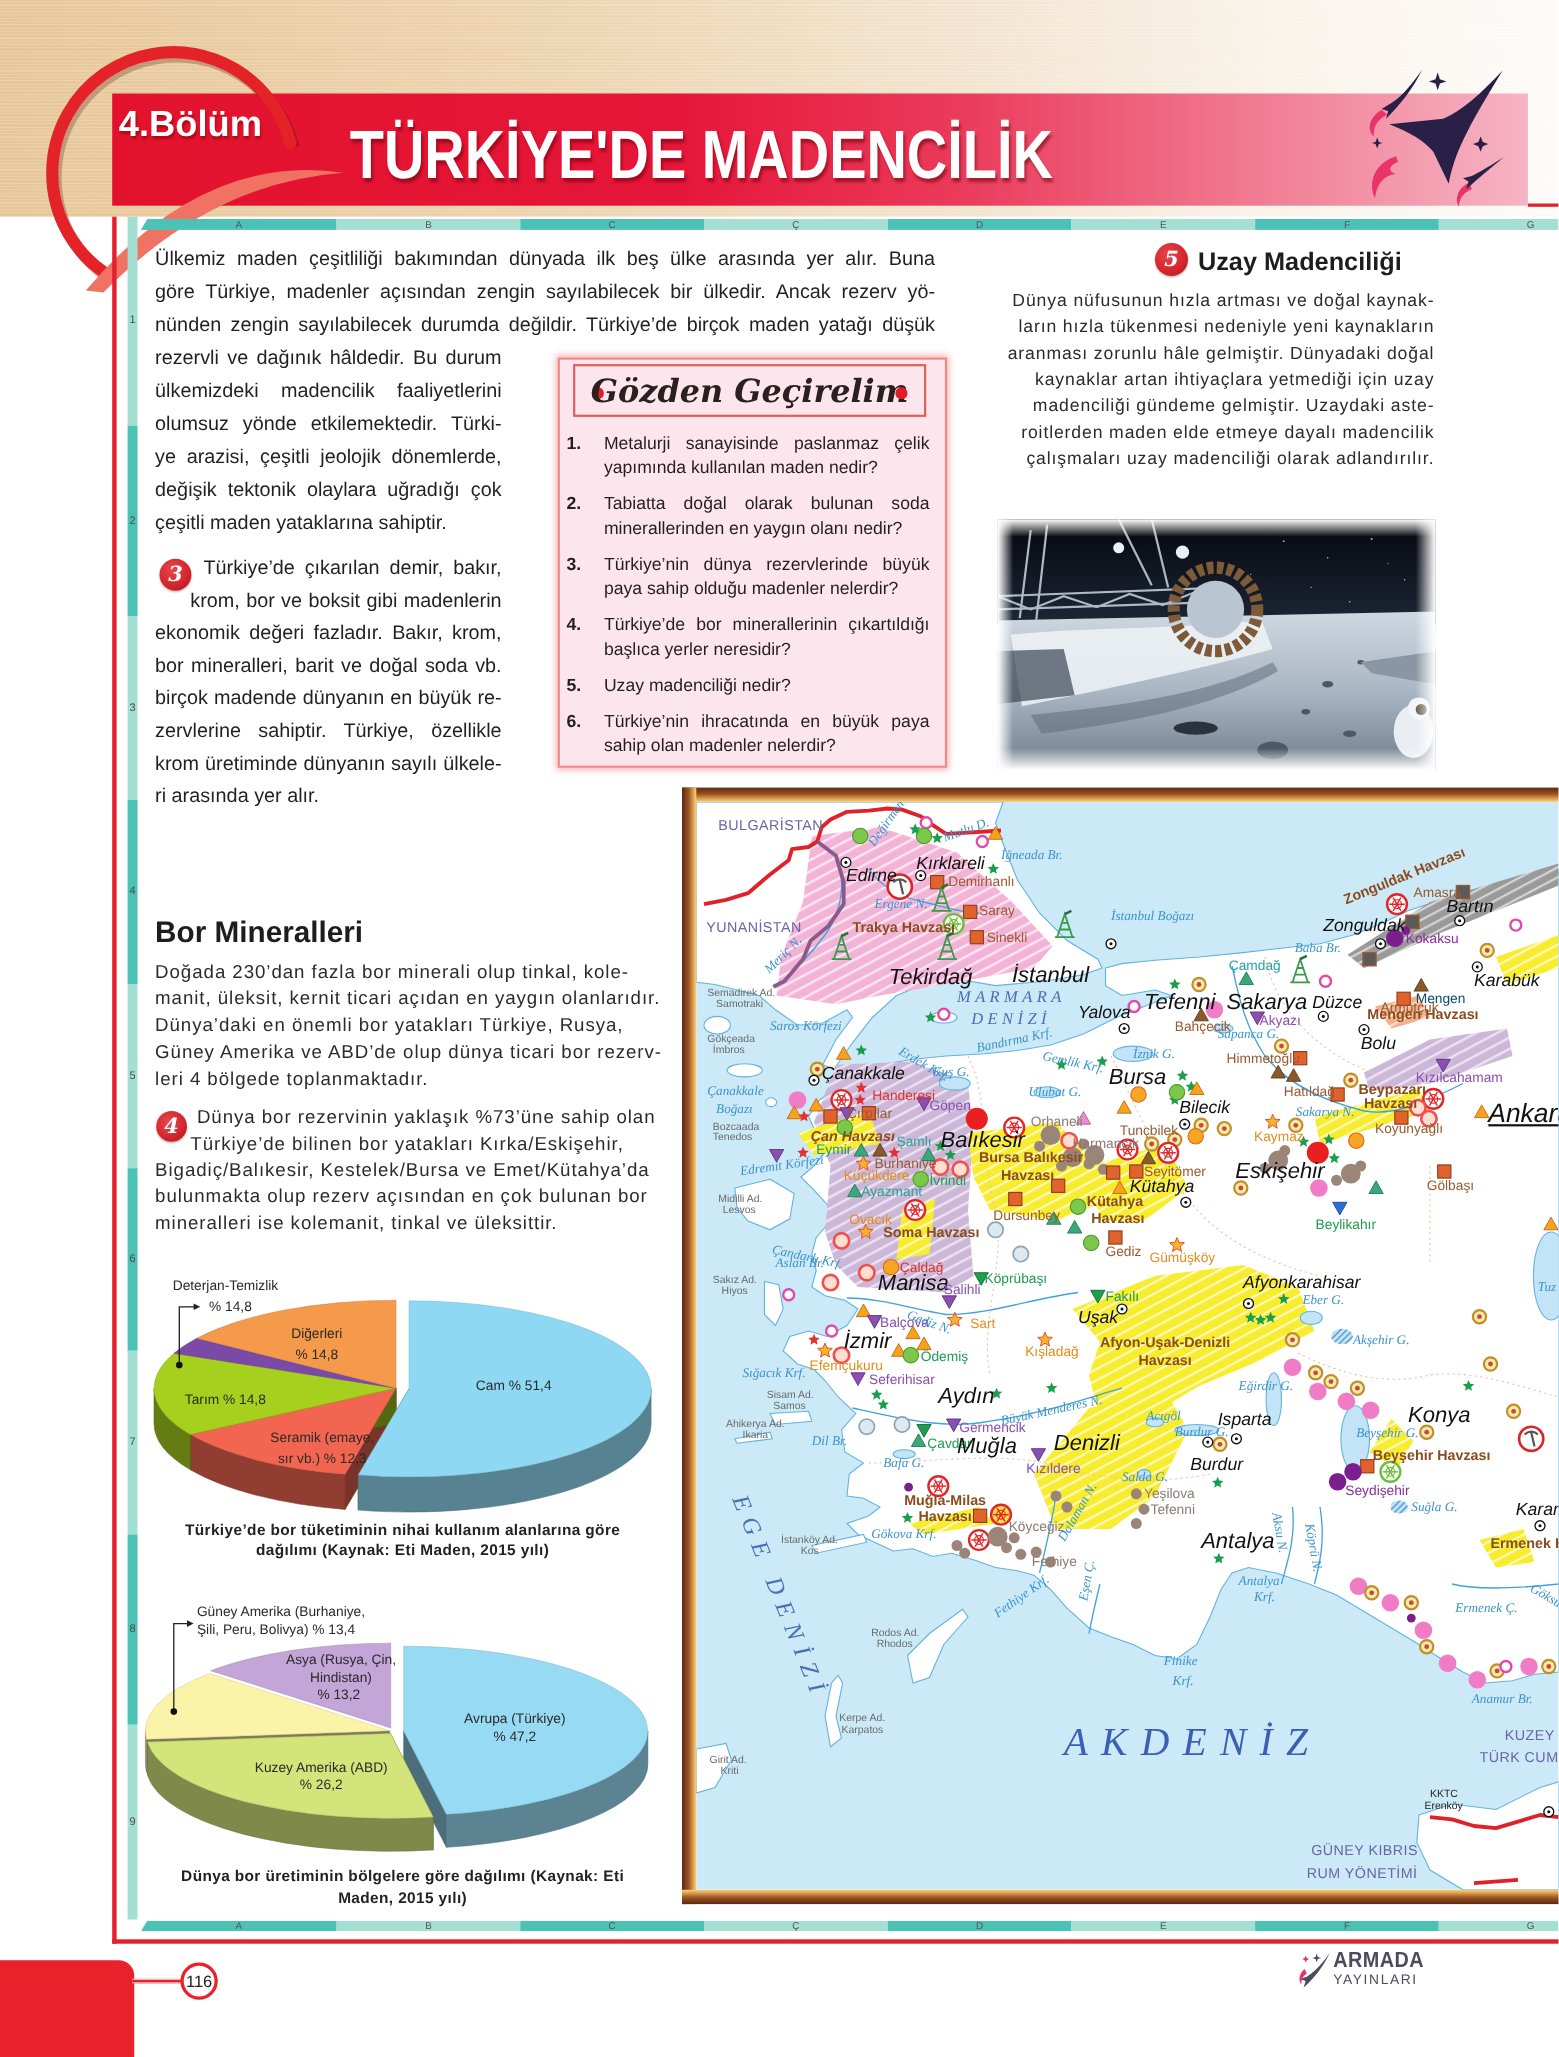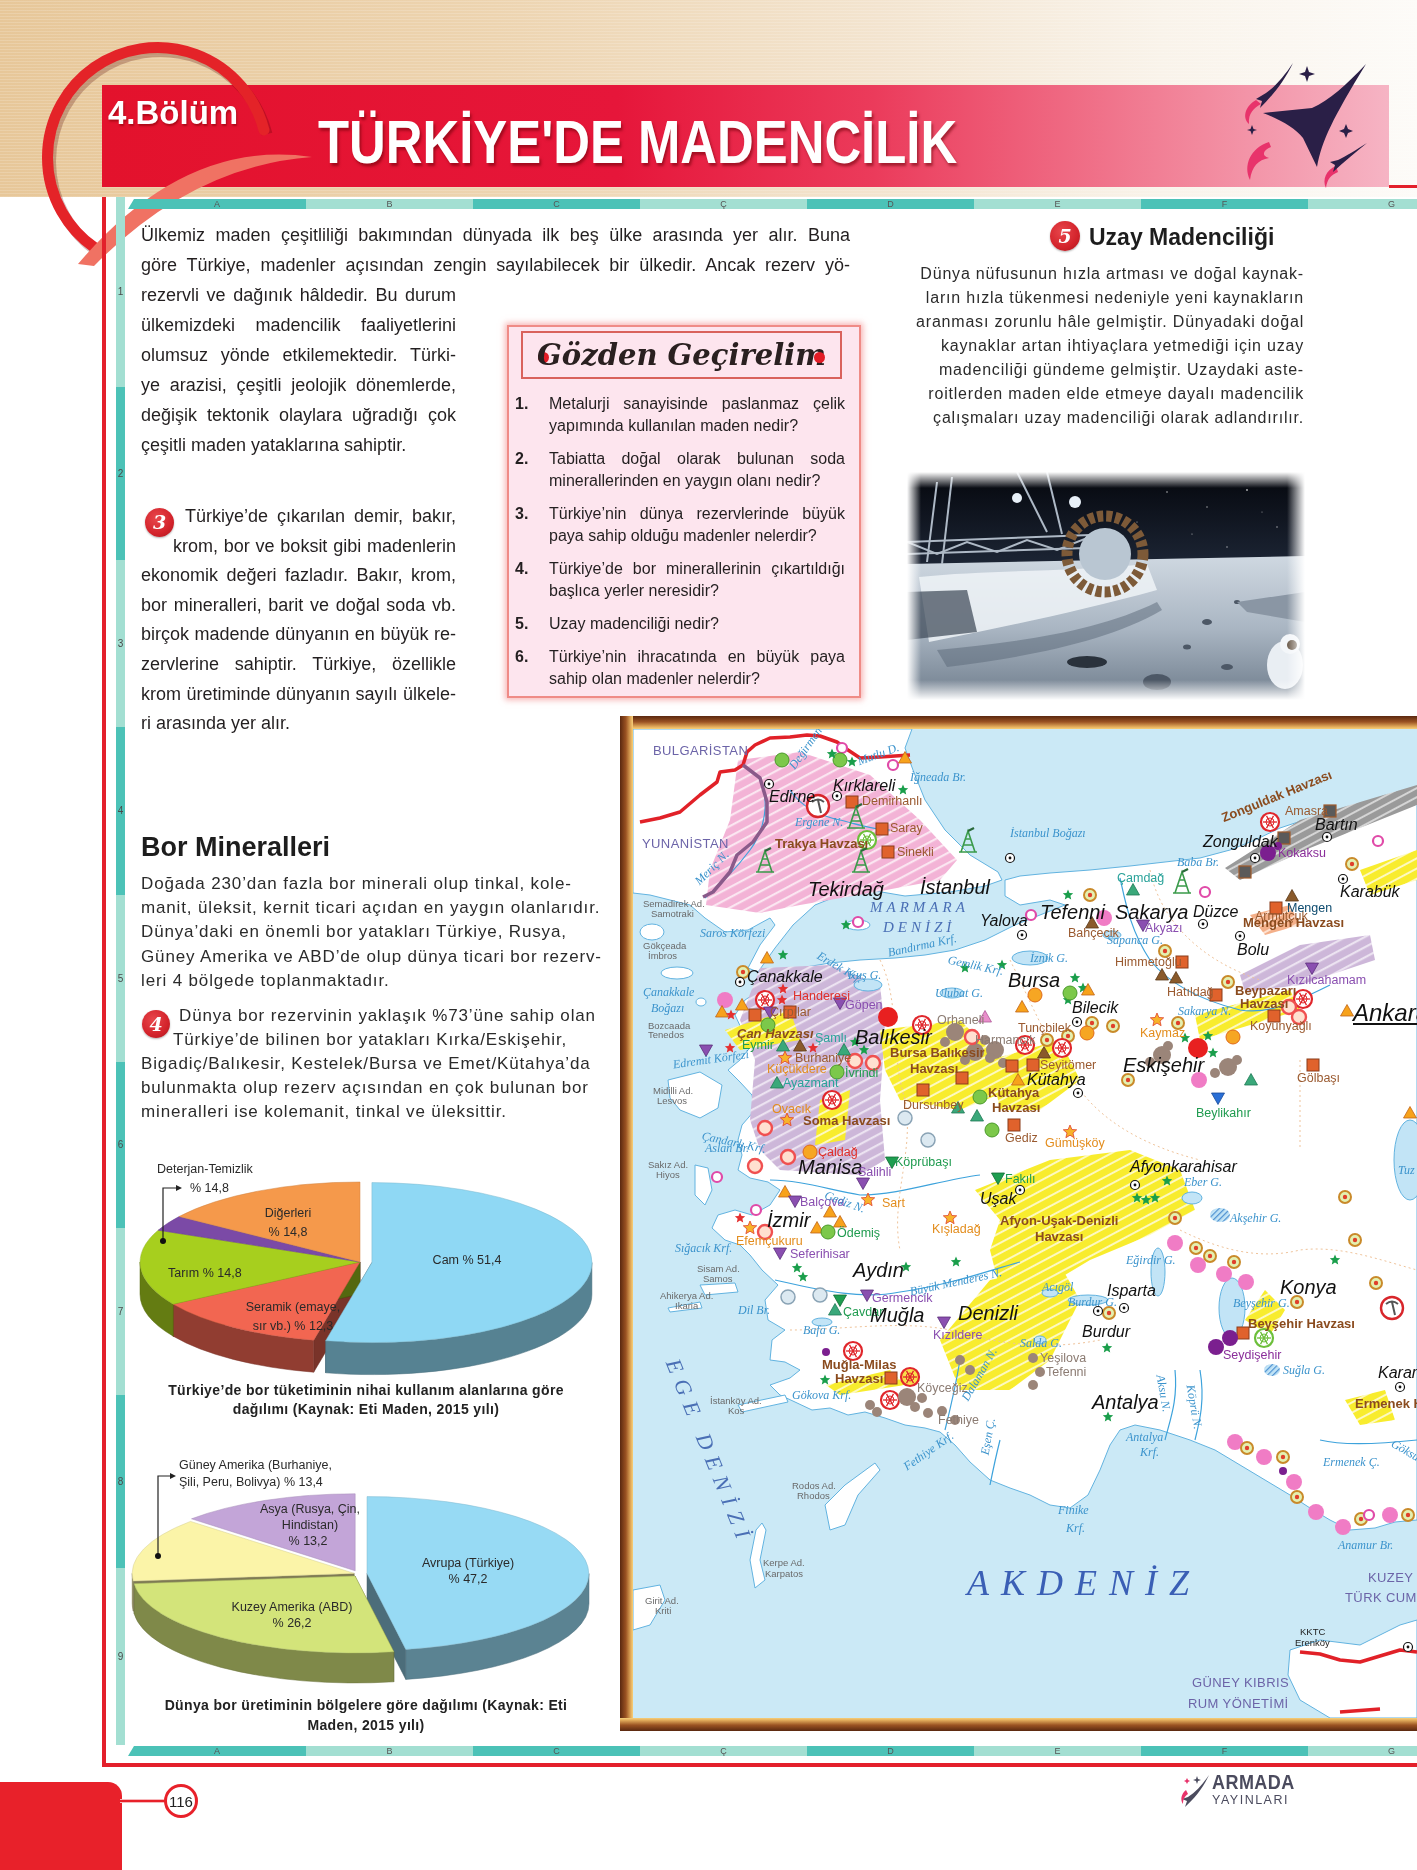--- a/index.html
+++ b/index.html
@@ -155,20 +155,21 @@
       <span>8</span>
     </div>
   <div class="rseg lt" style="top:1371px;height:177px">
       <span>9</span>
     </div>
 </div>
 
 <div id="intro" class="abs txt18">
   <div class="ln j w1">Ülkemiz maden çeşitliliği bakımından dünyada ilk beş ülke arasında yer alır. Buna</div>
   <div class="ln j w1">göre Türkiye, madenler açısından zengin sayılabilecek bir ülkedir. Ancak rezerv yö-</div>
+  <div class="ln j w1">nünden zengin sayılabilecek durumda değildir. Türkiye’de birçok maden yatağı düşük</div>
   <div class="ln j w2">rezervli ve dağınık hâldedir. Bu durum</div>
   <div class="ln j w2">ülkemizdeki madencilik faaliyetlerini</div>
   <div class="ln j w2">olumsuz yönde etkilemektedir. Türki-</div>
   <div class="ln j w2">ye arazisi, çeşitli jeolojik dönemlerde,</div>
   <div class="ln j w2">değişik tektonik olaylara uğradığı çok</div>
   <div class="ln w2">çeşitli maden yataklarına sahiptir.</div>
 </div>
 
 <div id="badge3" class="badge">3</div>
 <div id="sec3" class="abs txt18">

